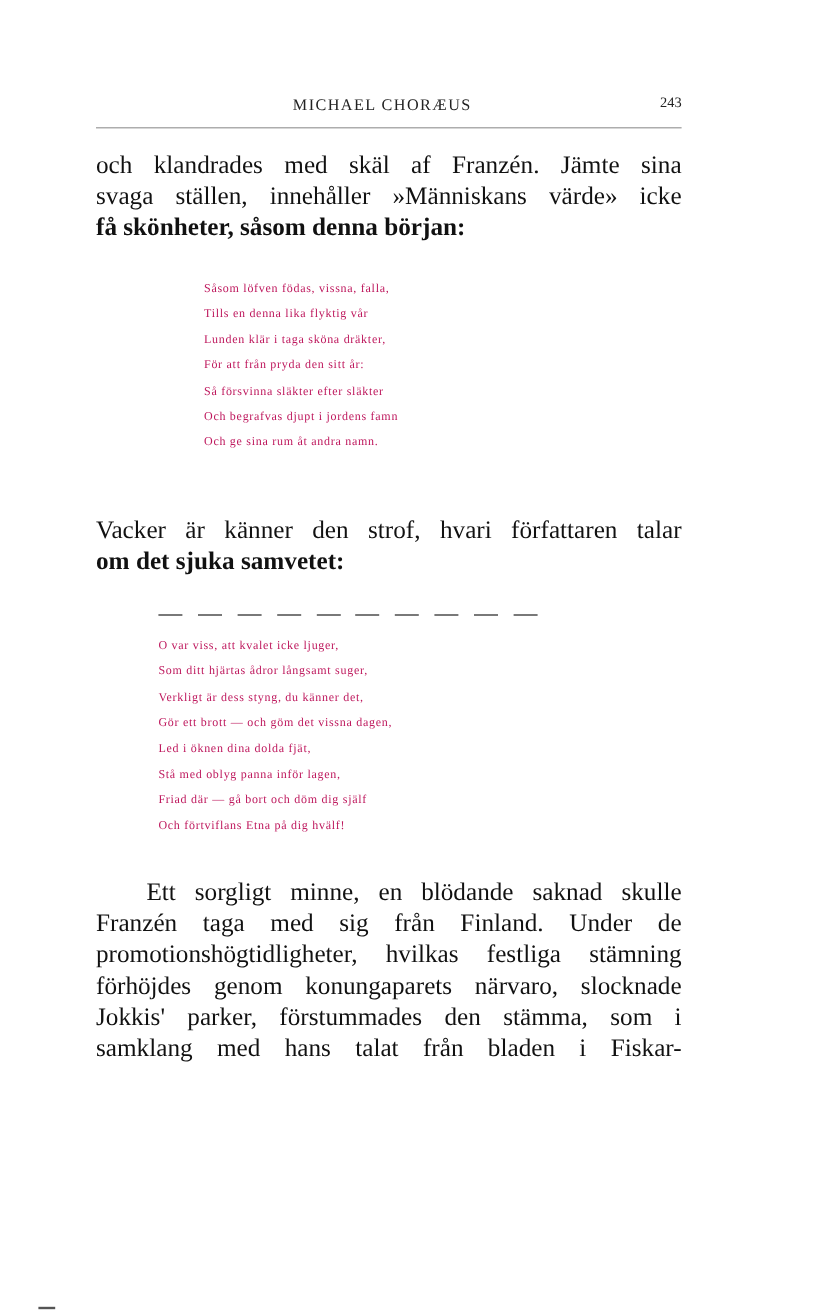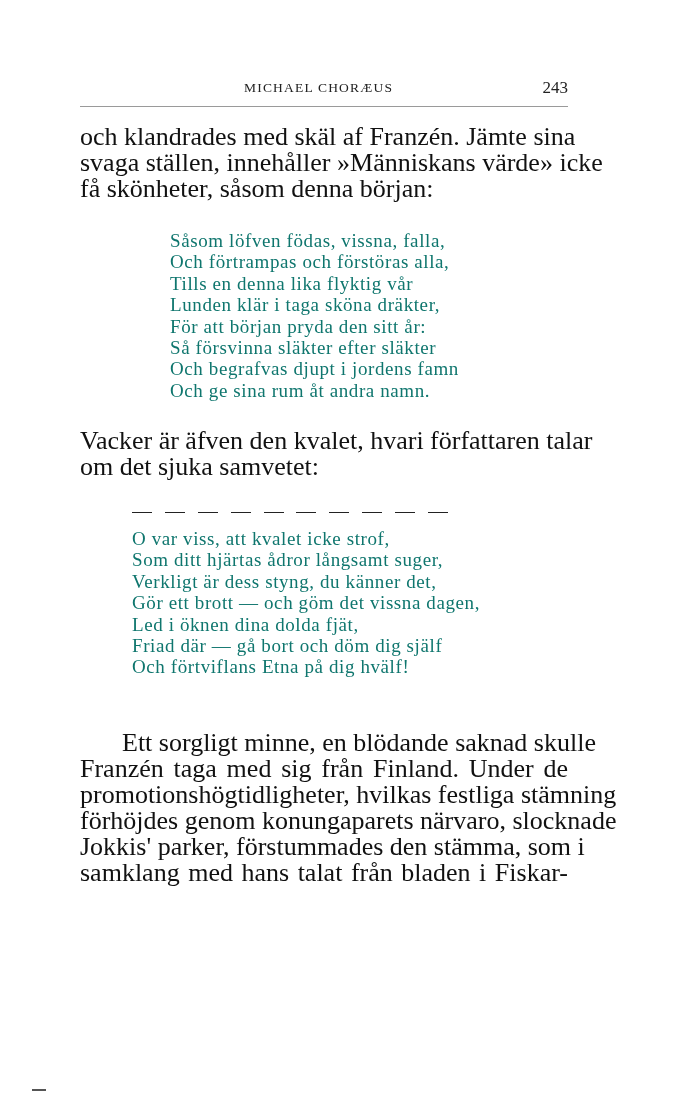--- a/index.html
+++ b/index.html
@@ -32,56 +32,57 @@
       left: 164px;
       top: 0;
       font-size: 13.5px;
       letter-spacing: 1.2px;
       color: #222;
     }
     .page-number {
       position: absolute;
       right: 0;
       top: -2px;
-      font-size: 17px;
+      font-size: 12px;
       color: #222;
     }
     .head-rule {
       position: absolute;
       left: 54px;
       top: 106px;
       width: 488px;
       height: 0;
       border-top: 1px solid #9a9a9a;
     }
     .prose {
       position: absolute;
       left: 54px;
       width: 488px;
-      font-size: 26px;
+      font-size: 21px;
       line-height: 26px;
       text-align: justify;
     }
     .prose .line {
       display: block;
       white-space: nowrap;
       text-align-last: justify;
     }
     .prose .line.last {
       text-align-last: left;
+      font-weight: bold;
     }
     .prose .line.indent {
       padding-left: 42px;
     }
     .verse {
       position: absolute;
-      font-size: 19px;
+      font-size: 10px;
       line-height: 21.4px;
       letter-spacing: 0.6px;
-      color: #0f766e;
+      color: #be185d;
     }
     .verse .vline {
       display: block;
       white-space: nowrap;
     }
     .dash-row {
       position: absolute;
       left: 106px;
       top: 512px;
       width: 316px;
@@ -112,53 +113,53 @@
   <div class="head-rule"></div>
 
   <div class="prose" style="top:124px;">
     <span class="line">och klandrades med skäl af Franzén. Jämte sina</span>
     <span class="line">svaga ställen, innehåller »Människans värde» icke</span>
     <span class="line last">få skönheter, såsom denna början:</span>
   </div>
 
   <div class="verse" style="left:144px; top:230px;">
     <span class="vline">Såsom löfven födas, vissna, falla,</span>
-    <span class="vline">Och förtrampas och förstöras alla,</span>
     <span class="vline">Tills en denna lika flyktig vår</span>
     <span class="vline">Lunden klär i taga sköna dräkter,</span>
-    <span class="vline">För att början pryda den sitt år:</span>
+    <span class="vline">För att från pryda den sitt år:</span>
     <span class="vline">Så försvinna släkter efter släkter</span>
     <span class="vline">Och begrafvas djupt i jordens famn</span>
     <span class="vline">Och ge sina rum åt andra namn.</span>
   </div>
 
   <div class="prose" style="top:428px;">
-    <span class="line">Vacker är äfven den kvalet, hvari författaren talar</span>
+    <span class="line">Vacker är känner den strof, hvari författaren talar</span>
     <span class="line last">om det sjuka samvetet:</span>
   </div>
 
   <div class="dash-row">
     <span></span>
     <span></span>
     <span></span>
     <span></span>
     <span></span>
     <span></span>
     <span></span>
     <span></span>
     <span></span>
     <span></span>
   </div>
 
   <div class="verse" style="left:106px; top:528px;">
-    <span class="vline">O var viss, att kvalet icke strof,</span>
+    <span class="vline">O var viss, att kvalet icke ljuger,</span>
     <span class="vline">Som ditt hjärtas ådror långsamt suger,</span>
     <span class="vline">Verkligt är dess styng, du känner det,</span>
     <span class="vline">Gör ett brott — och göm det vissna dagen,</span>
     <span class="vline">Led i öknen dina dolda fjät,</span>
+    <span class="vline">Stå med oblyg panna inför lagen,</span>
     <span class="vline">Friad där — gå bort och döm dig själf</span>
     <span class="vline">Och förtviflans Etna på dig hvälf!</span>
   </div>
 
   <div class="prose" style="top:730px;">
     <span class="line indent">Ett sorgligt minne, en blödande saknad skulle</span>
     <span class="line">Franzén taga med sig från Finland. Under de</span>
     <span class="line">promotionshögtidligheter, hvilkas festliga stämning</span>
     <span class="line">förhöjdes genom konungaparets närvaro, slocknade</span>
     <span class="line">Jokkis' parker, förstummades den stämma, som i</span>

